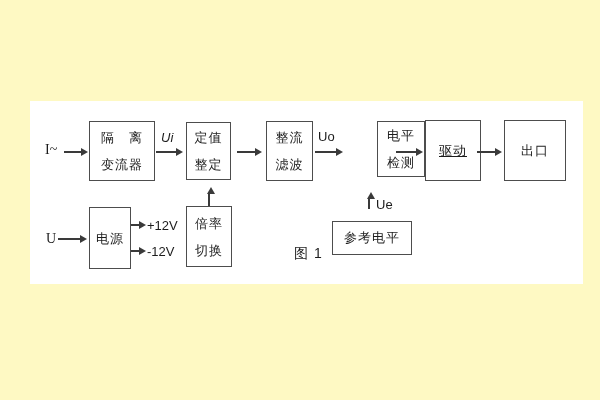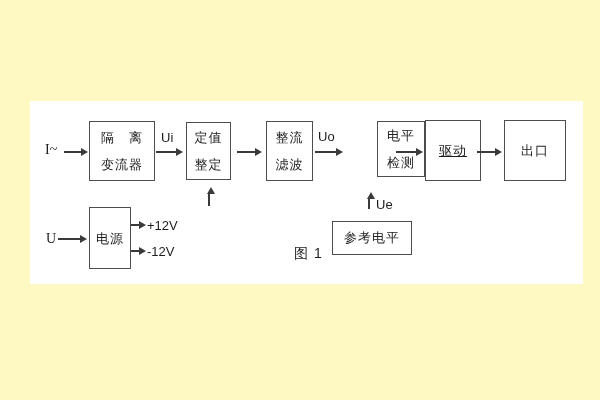--- a/index.html
+++ b/index.html
@@ -106,28 +106,32 @@
   </div>
 
   <div class="block" style="left:504px; top:120px; width:62px; height:61px;">
     <span class="bline">出口</span>
   </div>
 
   <div class="block" style="left:89px; top:207px; width:42px; height:62px;">
     <span class="bline">电源</span>
   </div>
 
+  <div class="block" style="left:186px; top:206px; width:46px; height:61px;">
+    <span class="bline">倍率</span>
+    <span class="bline">切换</span>
+  </div>
 
   <div class="block" style="left:332px; top:221px; width:80px; height:34px;">
     <span>参考电平</span>
   </div>
 
   <div class="lbl serif" style="left:45px; top:143px;">I~</div>
   <div class="lbl serif" style="left:46px; top:232px;">U</div>
-  <div class="lbl" style="left:161px; top:131px;">Ui</div>
+  <div class="lbl" style="left:161px; top:131px;font-style:italic;">Ui</div>
   <div class="lbl" style="left:318px; top:130px;">Uo</div>
   <div class="lbl" style="left:376px; top:198px;">Ue</div>
   <div class="lbl" style="left:147px; top:219px;">+12V</div>
   <div class="lbl" style="left:147px; top:245px;">-12V</div>
   <div class="lbl cap" style="left:294px; top:246px;">图 1</div>
 
   <div class="ah" style="left:64px;  top:151px; width:17px;"></div>
   <div class="ah" style="left:156px; top:151px; width:20px;"></div>
   <div class="ah" style="left:237px; top:151px; width:18px;"></div>
   <div class="ah" style="left:315px; top:151px; width:21px;"></div>

